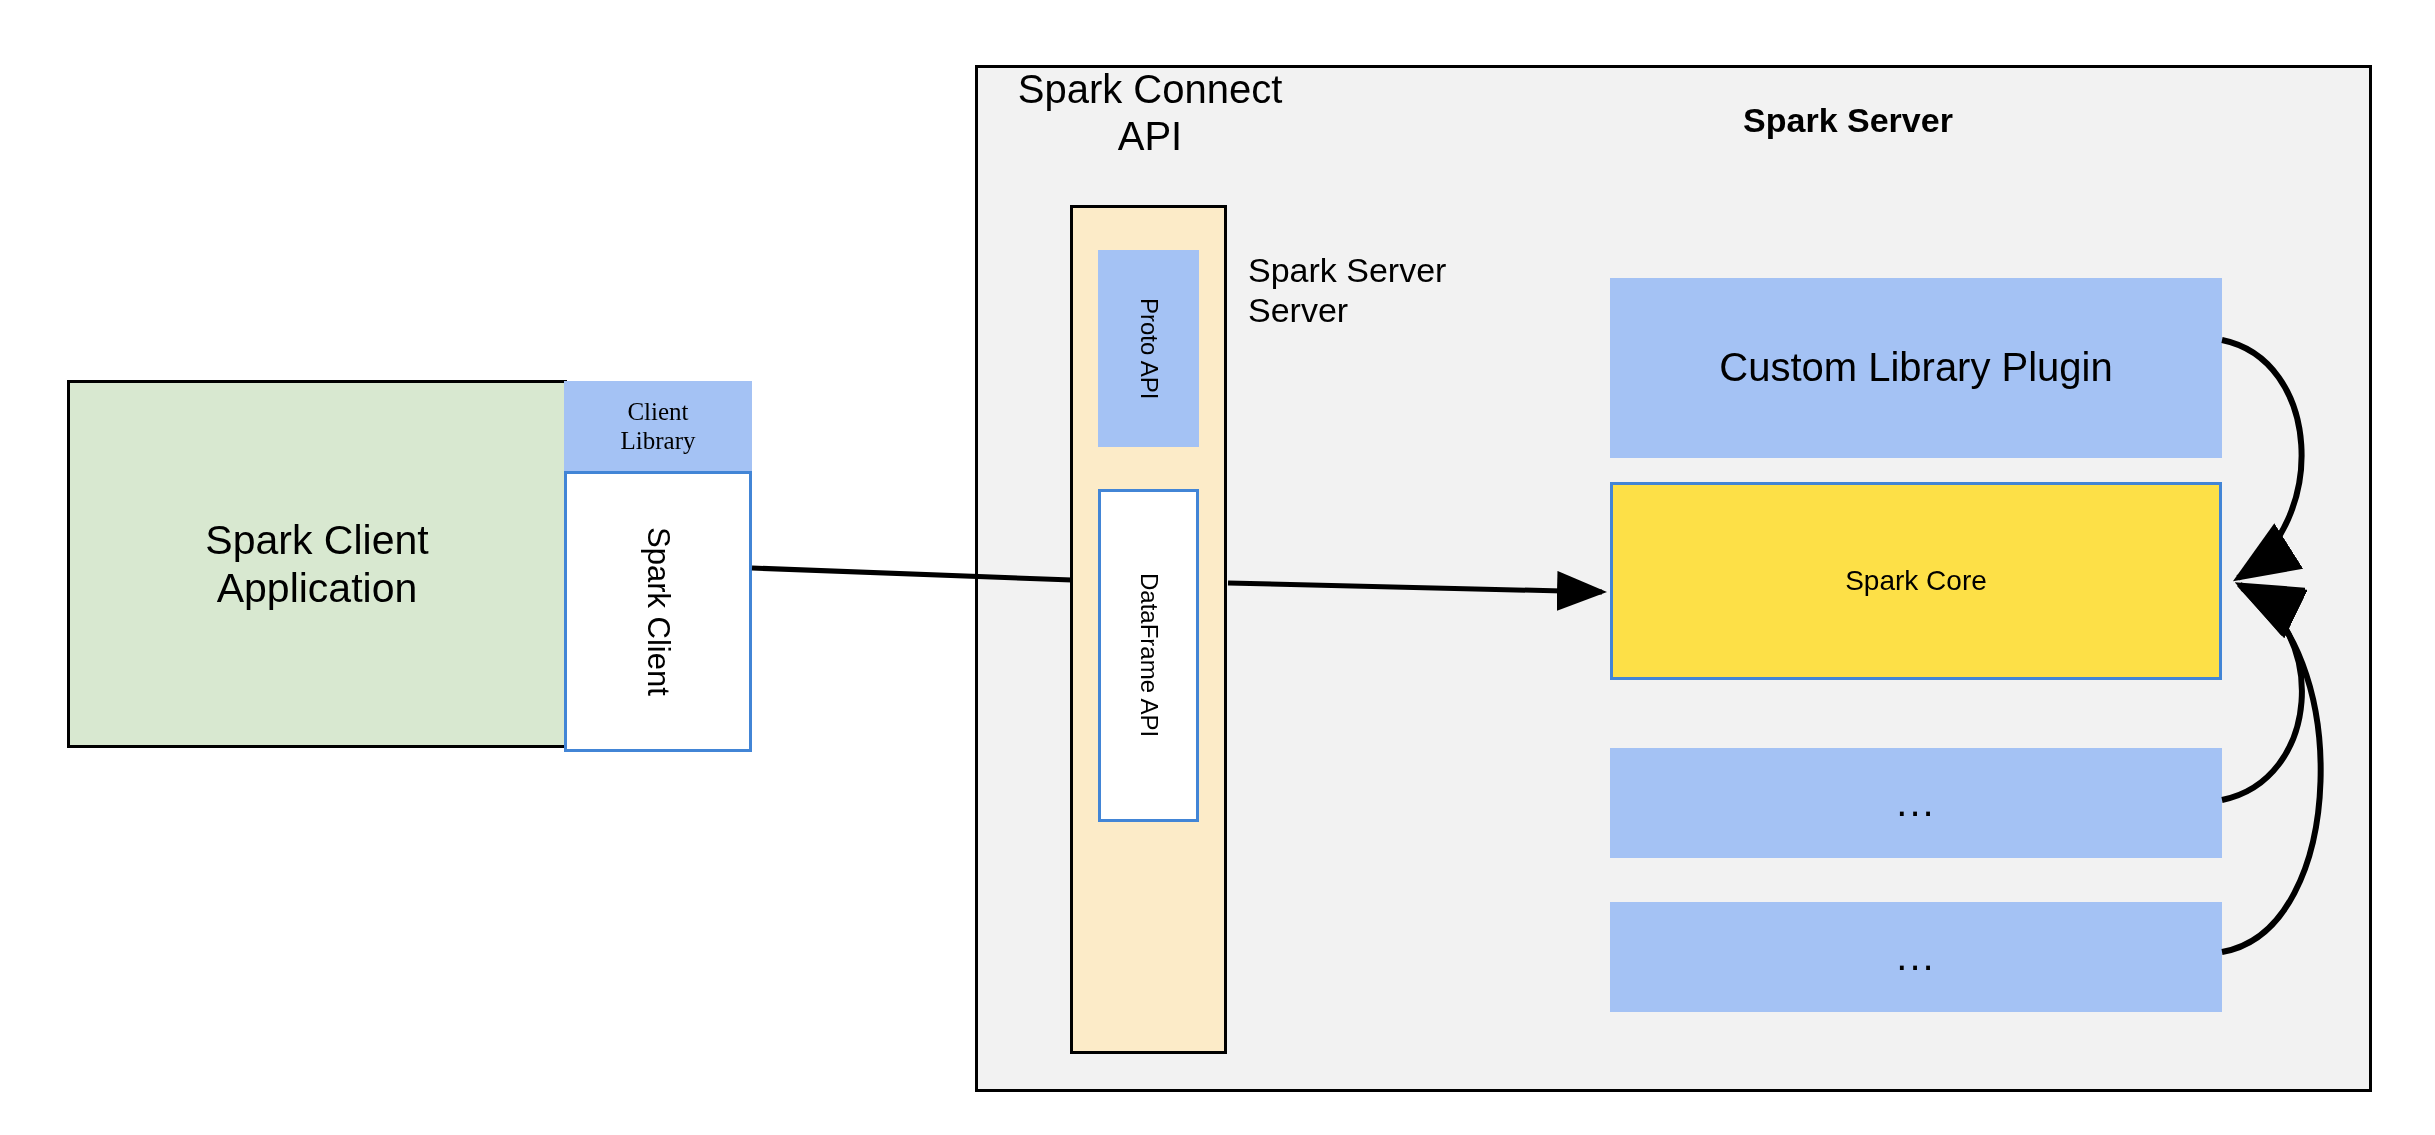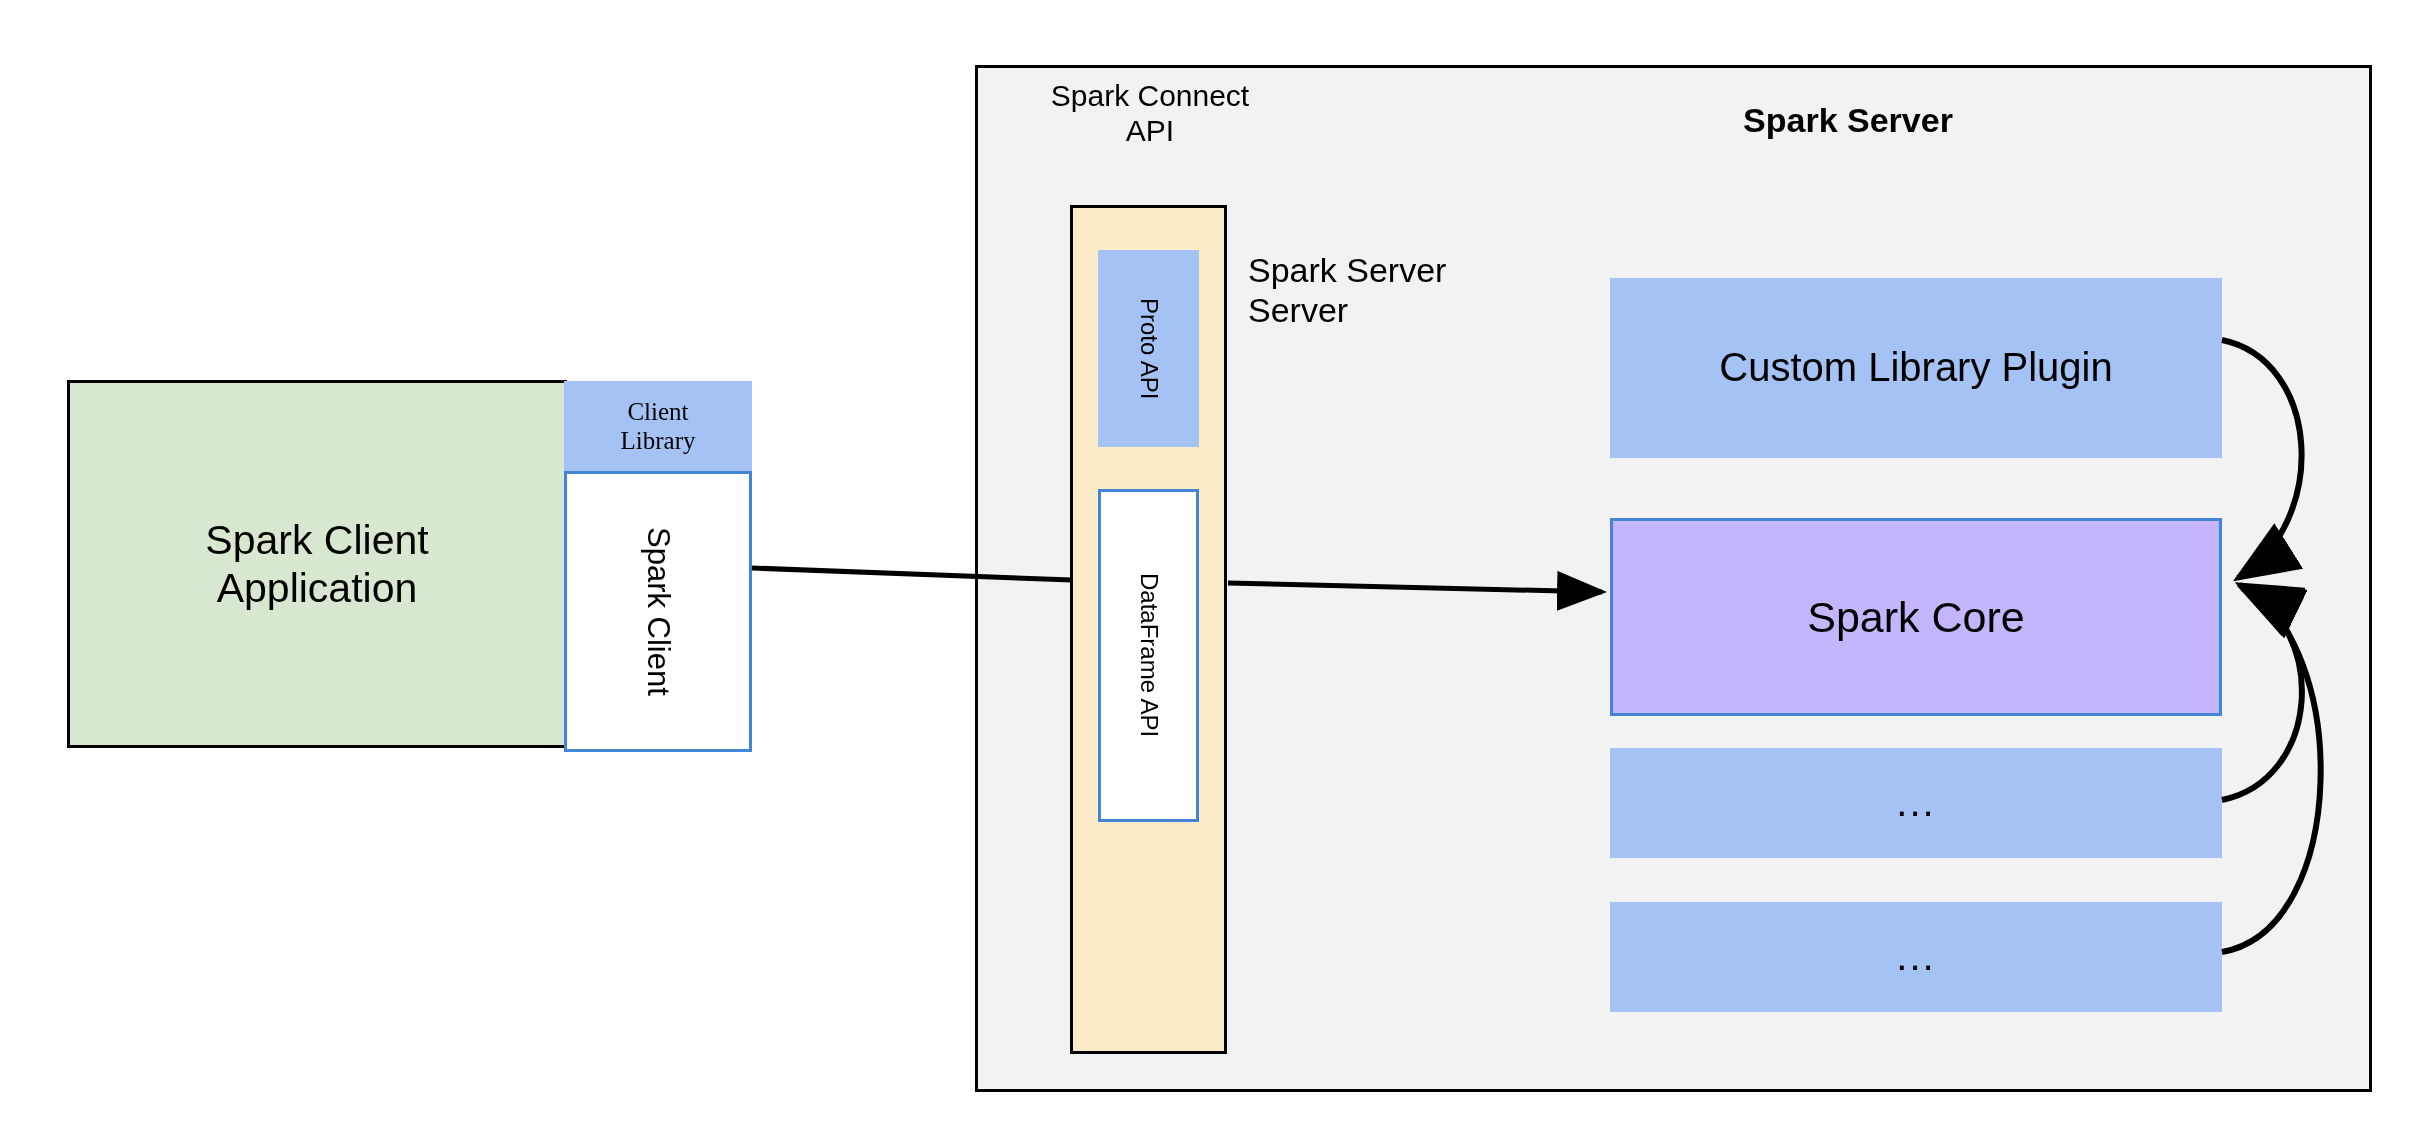--- a/index.html
+++ b/index.html
@@ -92,21 +92,21 @@
     font-size: 34px;
     font-weight: bold;
     z-index: 4;
   }
 
   #connect-api-label {
     left: 1005px;
     top: 68px;
     width: 290px;
     height: 90px;
-    font-size: 30px;
+    font-size: 40px;
     z-index: 4;
   }
 
   #server-lib-label {
     left: 1248px;
     top: 245px;
     width: 272px;
     height: 90px;
     font-size: 34px;
     text-align: left;
@@ -164,25 +164,24 @@
     background: #a4c2f4;
     font-size: 40px;
     z-index: 4;
   }
   #custom-plugin { top: 278px; height: 180px; }
   #spark-core {
     left: 1610px;
     top: 482px;
     width: 612px;
     height: 198px;
-    background: #c4b5fd;
+    background: #fde047;
     border: 3px solid #4285d6;
-    font-size: 43px;
-    z-index: 4;
-    margin-top: 36px;
+    font-size: 28px;
+    z-index: 4;
   }
   #dots-1 { top: 748px; height: 110px; }
   #dots-2 { top: 902px; height: 110px; }
   .dots-label { font-size: 40px; letter-spacing: 2px; }
 
   
   #connectors {
     position: absolute;
     left: 0;
     top: 0;

